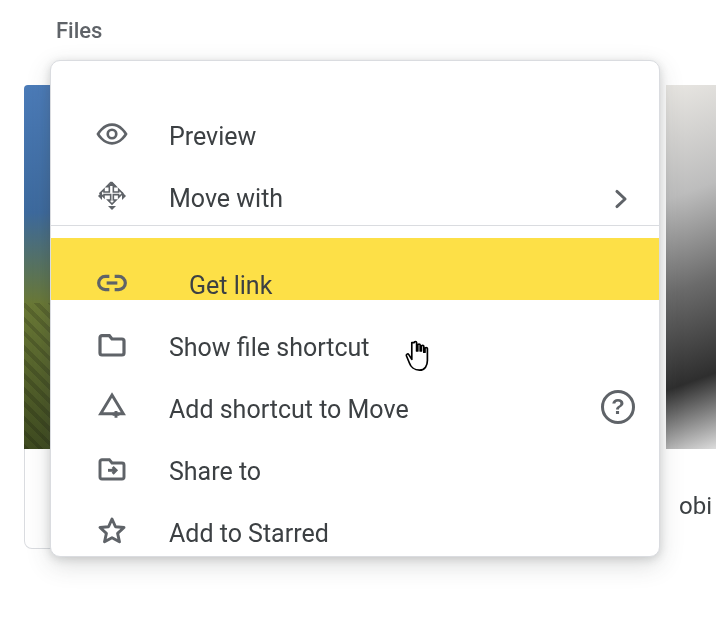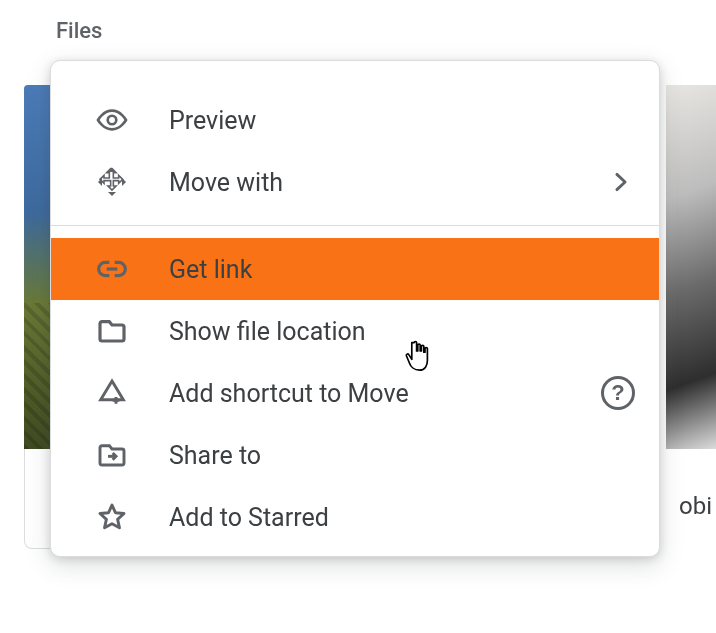--- a/index.html
+++ b/index.html
@@ -75,29 +75,30 @@
       border: 1px solid #dadce0;
       border-radius: 10px;
       box-shadow: 0 2px 8px rgba(60,64,67,0.18), 0 8px 24px rgba(60,64,67,0.18);
       z-index: 10;
       overflow: hidden;
       padding-top: 28px;
       padding-bottom: 8px;
     }
     .menu-item {
       display: flex;
-      align-items: center;
+      align-items: flex-end;
       height: 62px;
       padding-left: 44px;
       padding-right: 24px;
       cursor: pointer;
       position: relative;
     }
     .menu-item.hovered {
-      background: #f97316;
+      background: #fde047;
+      gap: 20px;
     }
     .menu-icon {
       width: 34px;
       height: 34px;
       display: flex;
       align-items: center;
       justify-content: center;
       color: #5f6368;
       flex-shrink: 0;
     }
@@ -191,21 +192,21 @@
     </span>
     <span class="menu-label">Get link</span>
   </div>
 
   <div class="menu-item">
     <span class="menu-icon">
       <svg viewBox="0 0 24 24" fill="none" stroke="currentColor" stroke-width="2.4">
         <path d="M3 6.5A1.5 1.5 0 0 1 4.5 5H10l2 2.5h7.5A1.5 1.5 0 0 1 21 9v9a1.5 1.5 0 0 1-1.5 1.5h-15A1.5 1.5 0 0 1 3 18V6.5z"></path>
       </svg>
     </span>
-    <span class="menu-label">Show file location</span>
+    <span class="menu-label">Show file shortcut</span>
   </div>
 
   <div class="menu-item">
     <span class="menu-icon">
       <svg viewBox="0 0 24 24" fill="none" stroke="currentColor" stroke-width="2.2">
         <path d="M12 3l8.5 14H3.5L12 3z"></path>
         <path d="M15 20v-5M12.5 17.5h5" stroke-width="2.2"></path>
       </svg>
     </span>
     <span class="menu-label">Add shortcut to Move</span>

